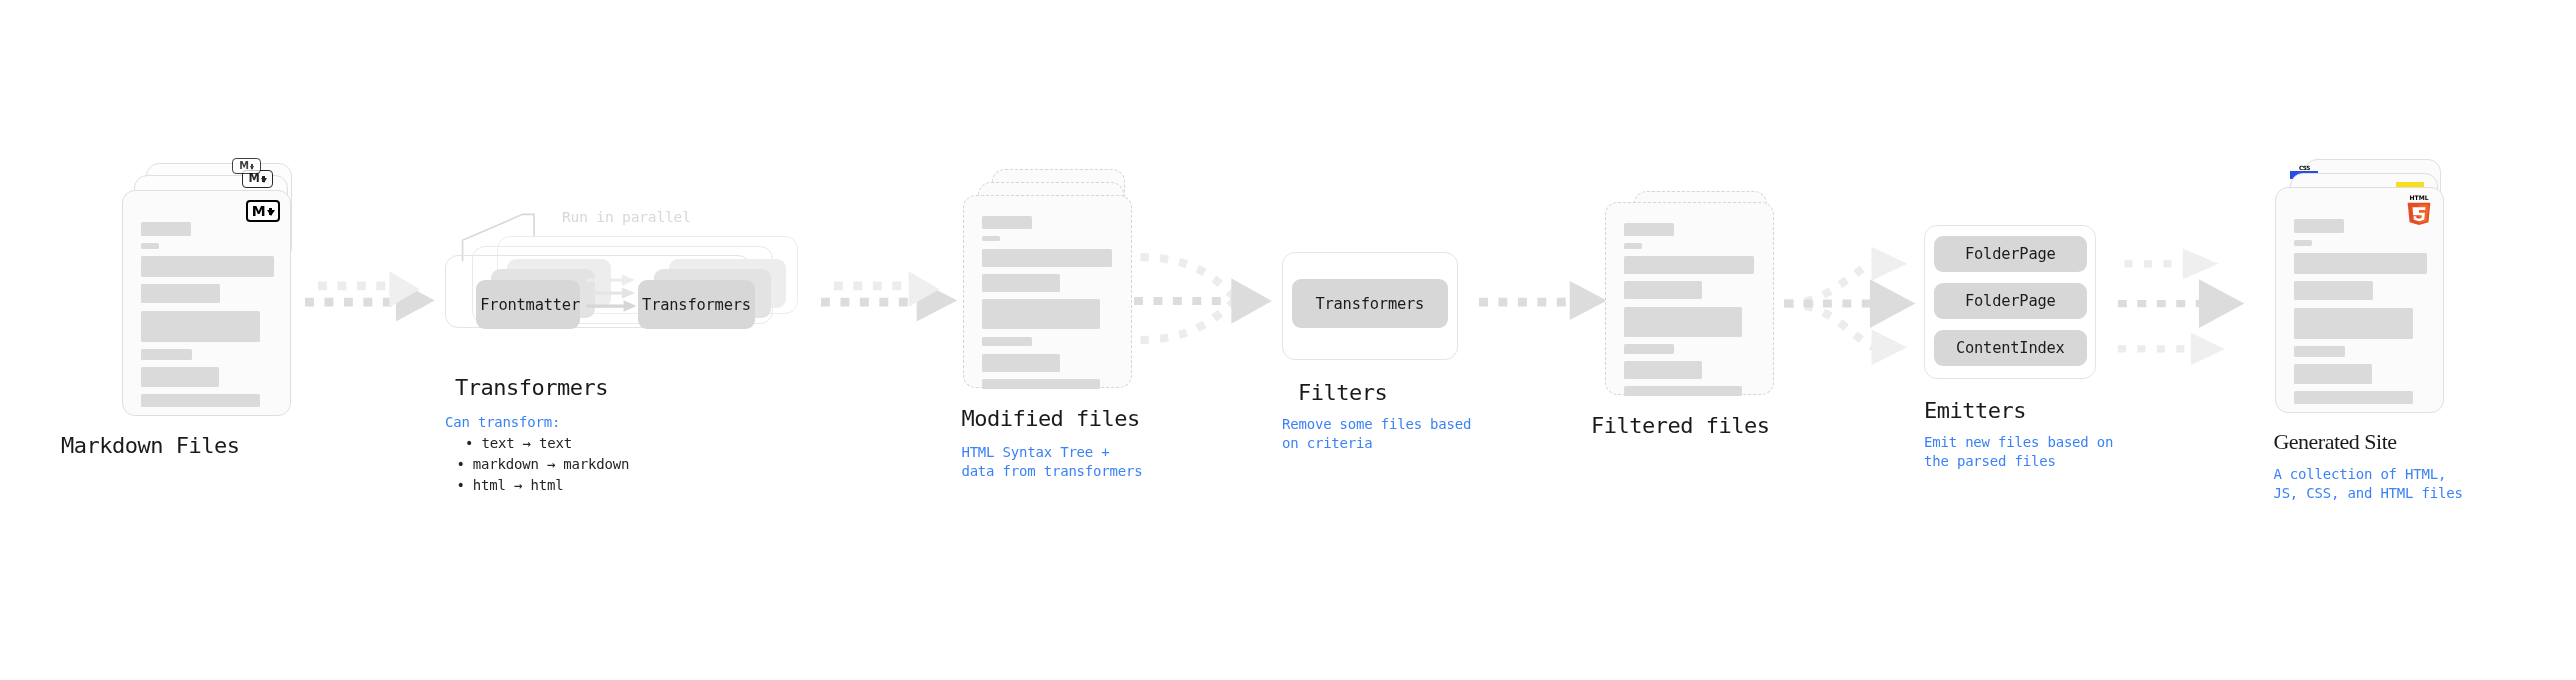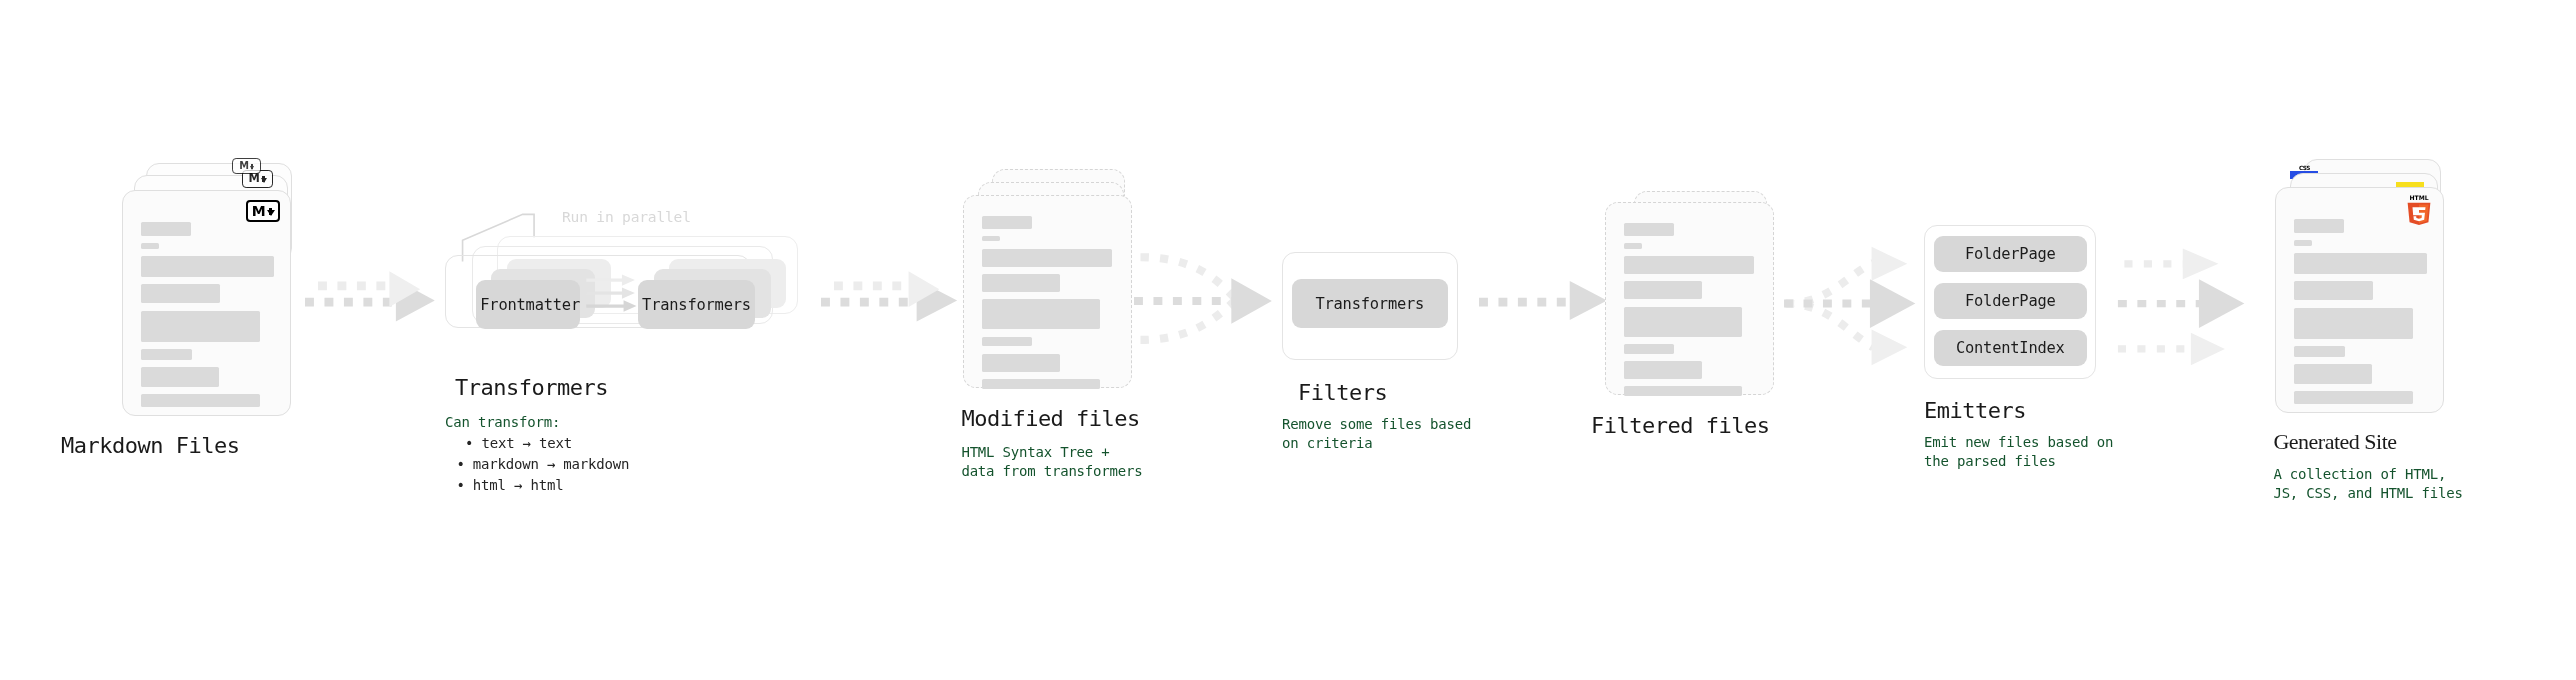--- a/index.html
+++ b/index.html
@@ -138,21 +138,21 @@
     position: absolute;
     font-size: 22px;
     color: #1a1a1a;
     letter-spacing: -0.5px;
     white-space: nowrap;
   }
   .subtitle {
     position: absolute;
     font-size: 14px;
     line-height: 1.33;
-    color: #14532d;
+    color: #3b82f6;
     letter-spacing: -0.2px;
     white-space: pre;
   }
   .runparallel {
     position: absolute;
     font-size: 14.6px;
     color: #d8d8d8;
     letter-spacing: -0.2px;
     white-space: nowrap;
   }

